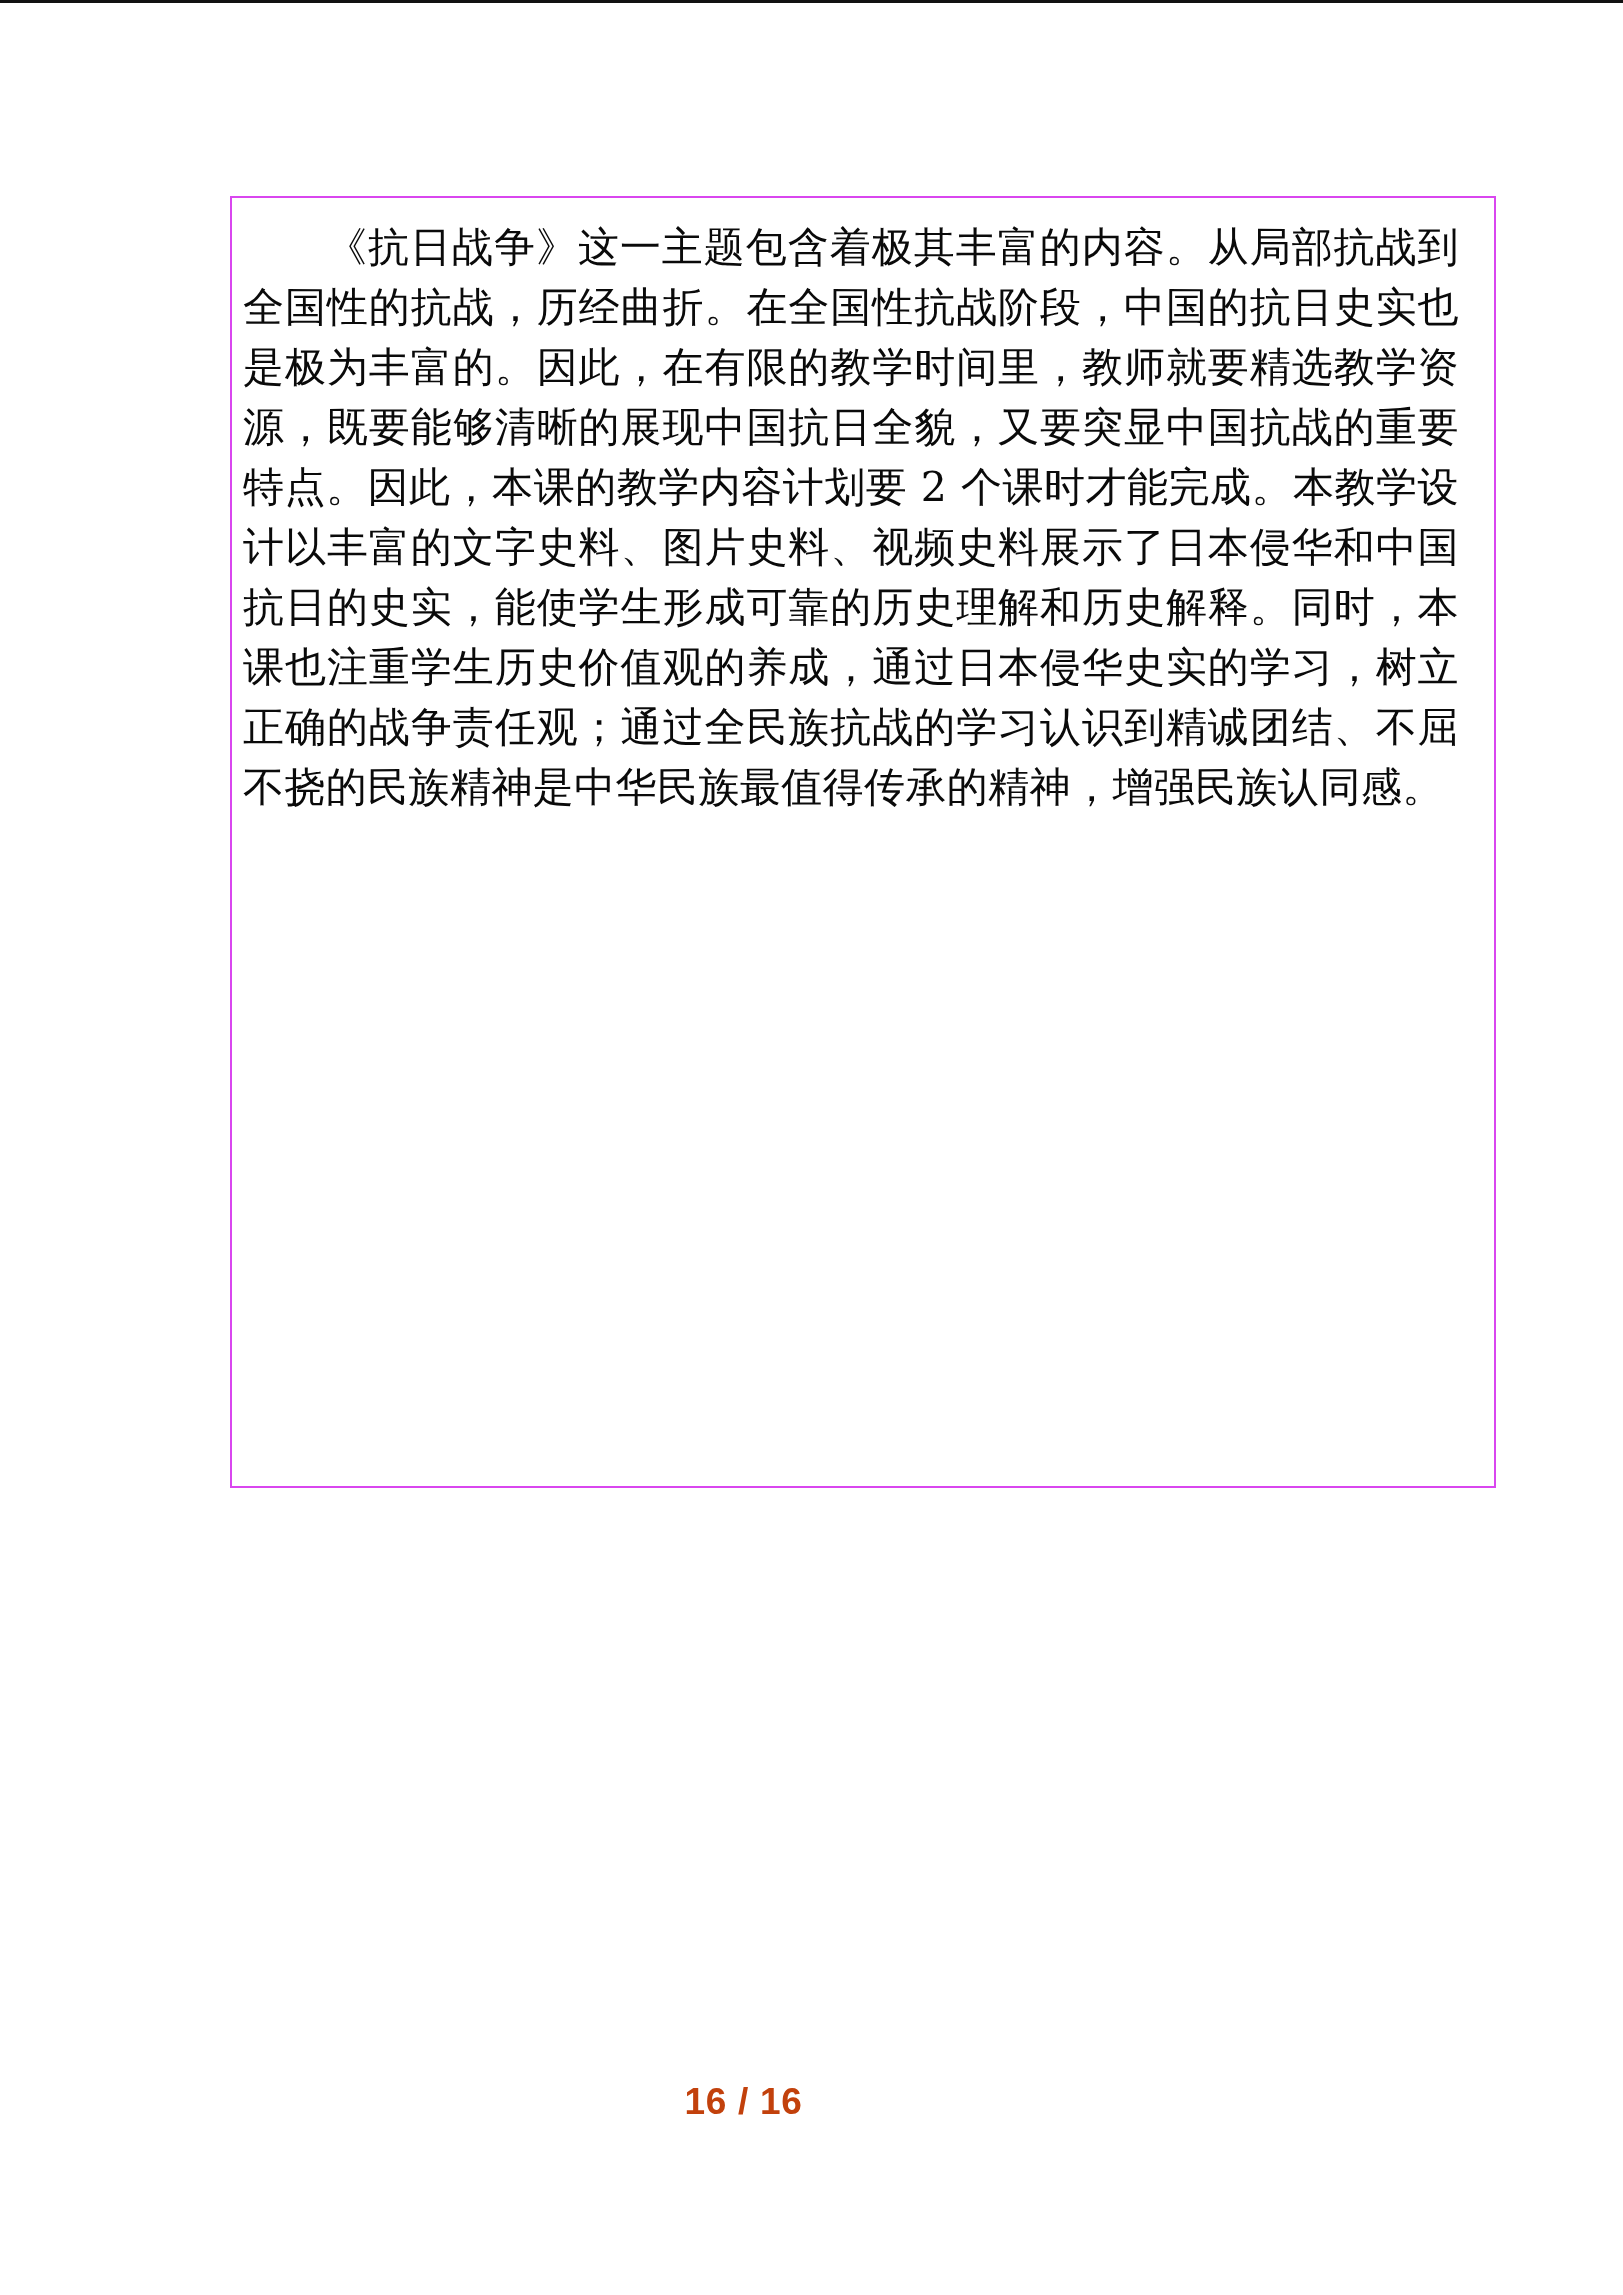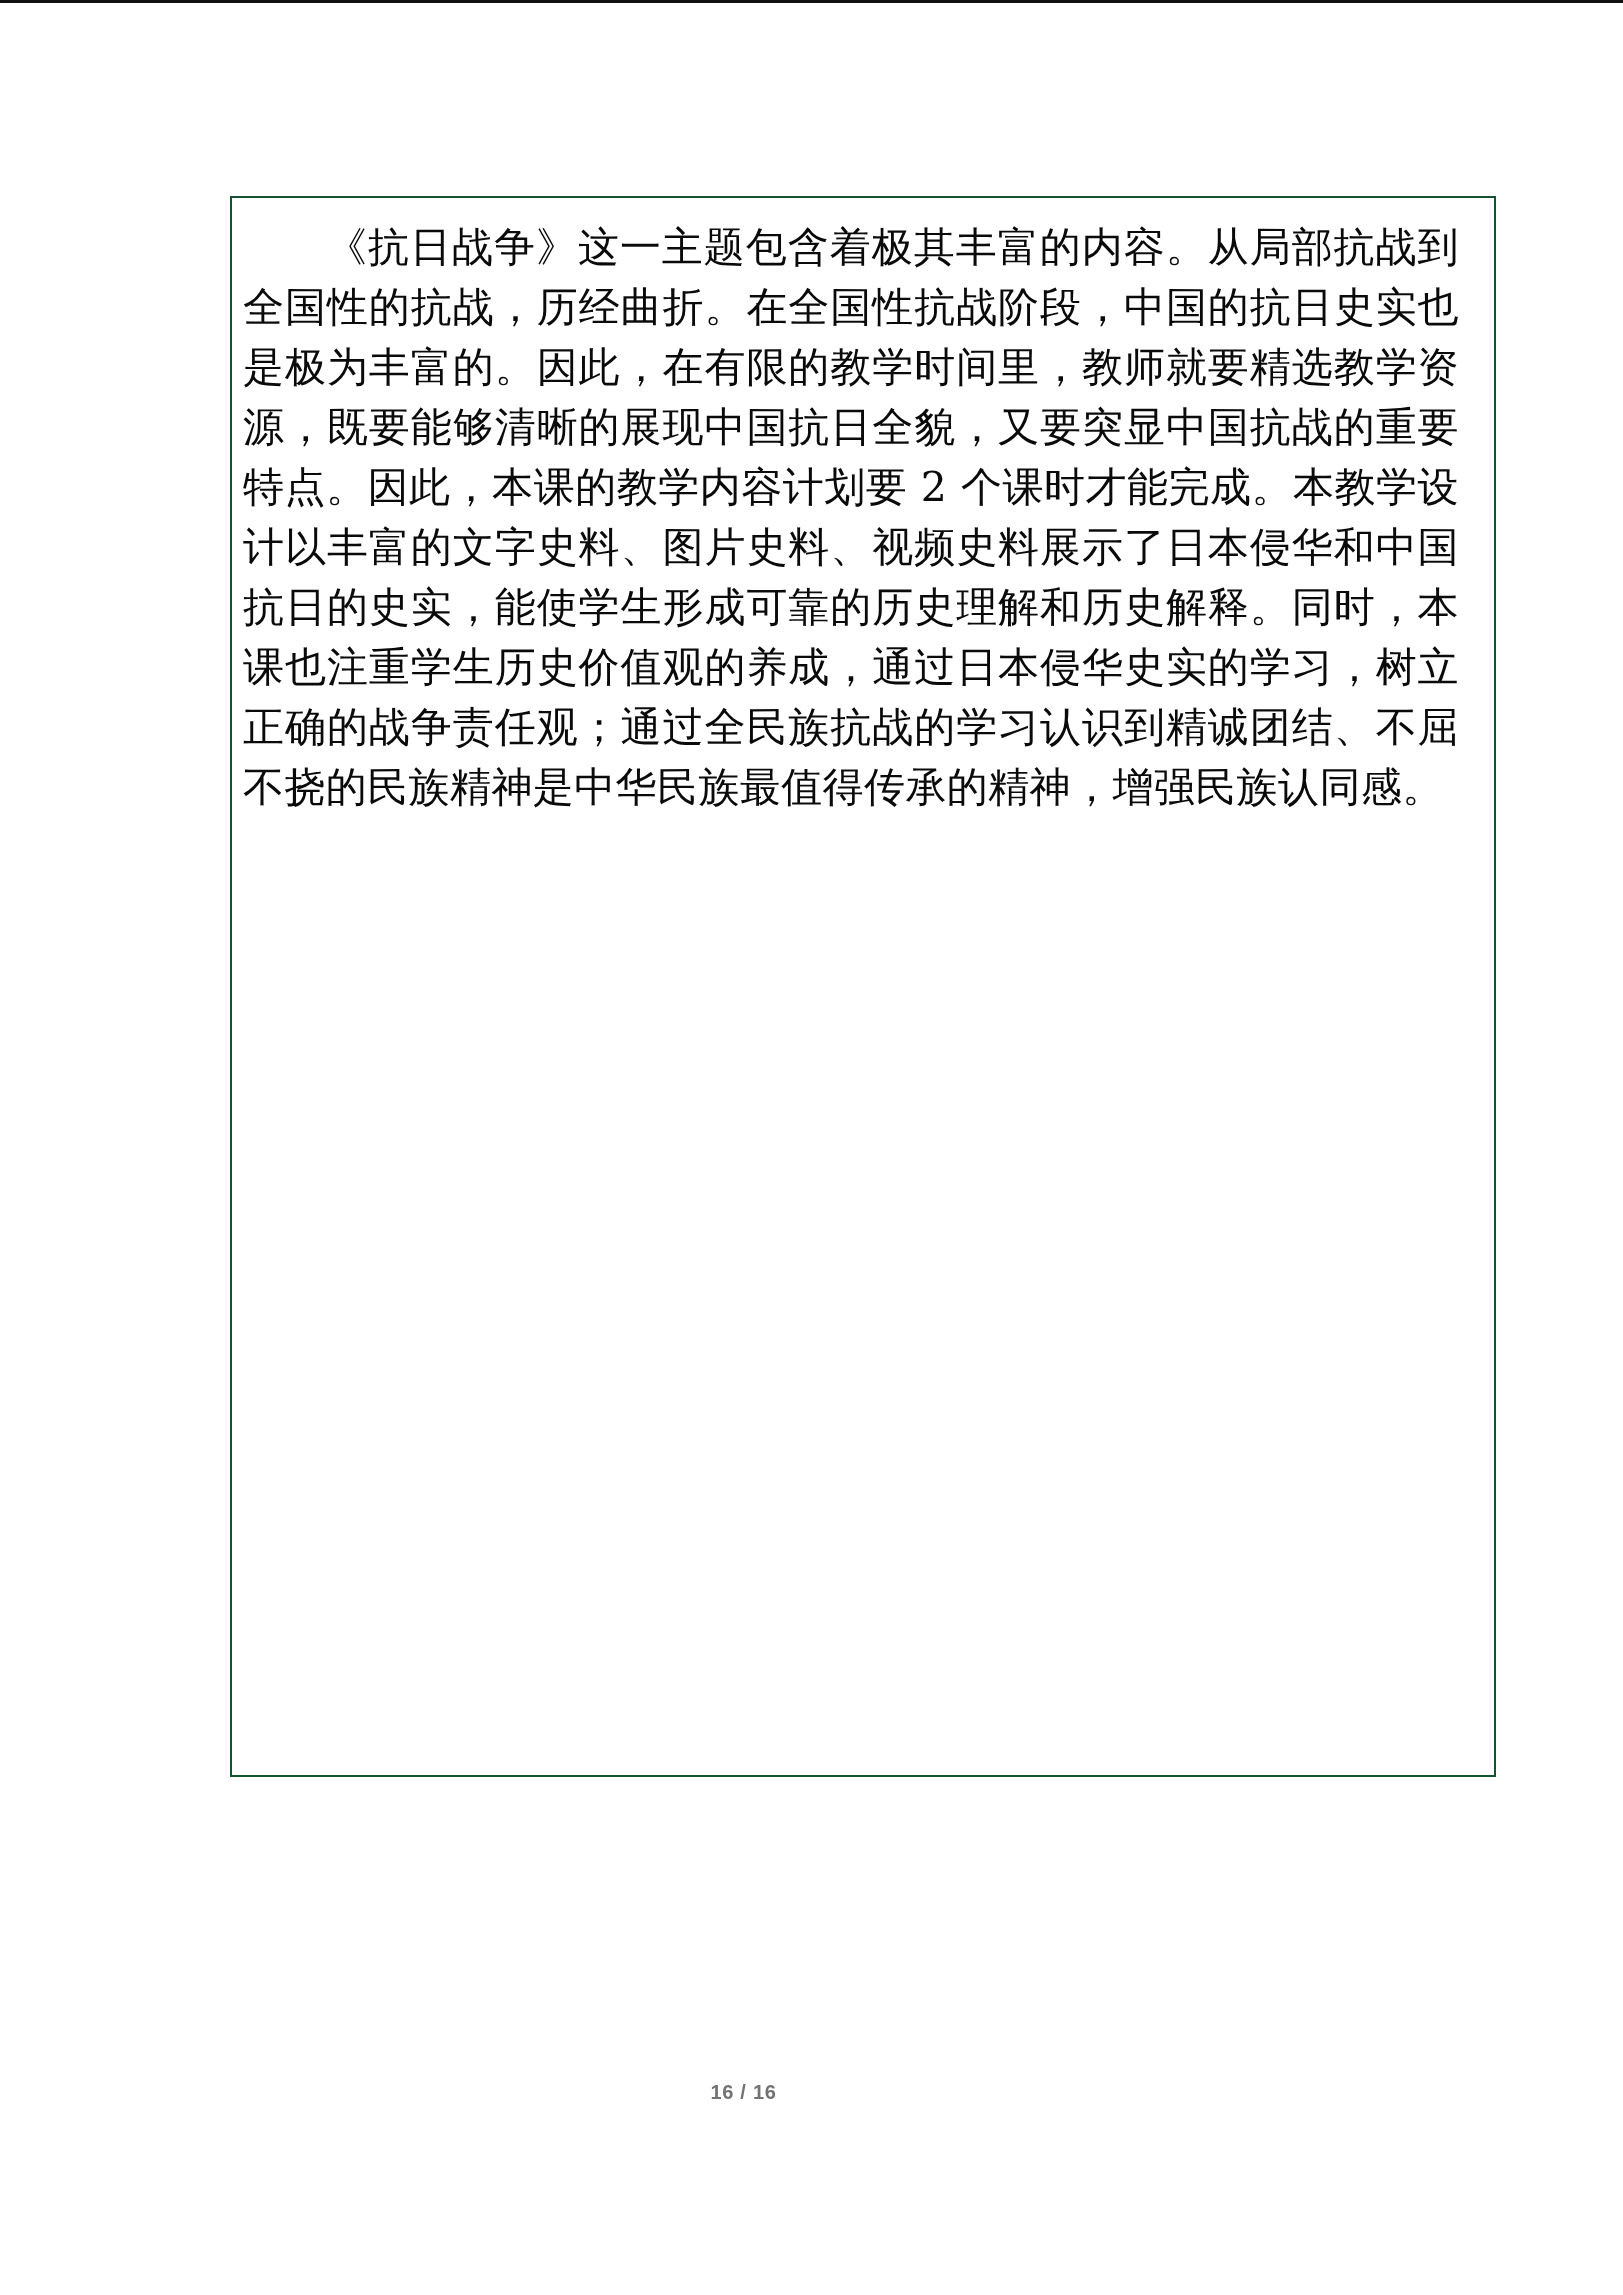--- a/index.html
+++ b/index.html
@@ -26,22 +26,22 @@
     height: 3.4px;
     background: #111111;
   }
 
   
   .content-box {
     position: absolute;
     left: 230px;
     top: 196px;
     width: 1266px;
-    height: 1581px;
-    border: 2px solid #14532d;
+    height: 1292px;
+    border: 2px solid #d946ef;
     box-sizing: border-box;
     background: #ffffff;
   }
 
   .content-inner {
     position: absolute;
     left: 11px;
     top: 19px;
     width: 1216px;
   }
@@ -71,23 +71,23 @@
     top: 2081px;
     width: 1623px;
     text-align: center;
     padding-right: 136px;
     box-sizing: border-box;
   }
 
   .footer-text {
     display: inline-block;
     font-family: "Liberation Sans", sans-serif;
-    font-size: 20px;
+    font-size: 37px;
     font-weight: bold;
-    color: #737373;
+    color: #c2410c;
     letter-spacing: 0.7px;
   }
 </style>
 </head>
 <body>
 
 <div class="page">
 
   <div class="page-top-rule"></div>
 

